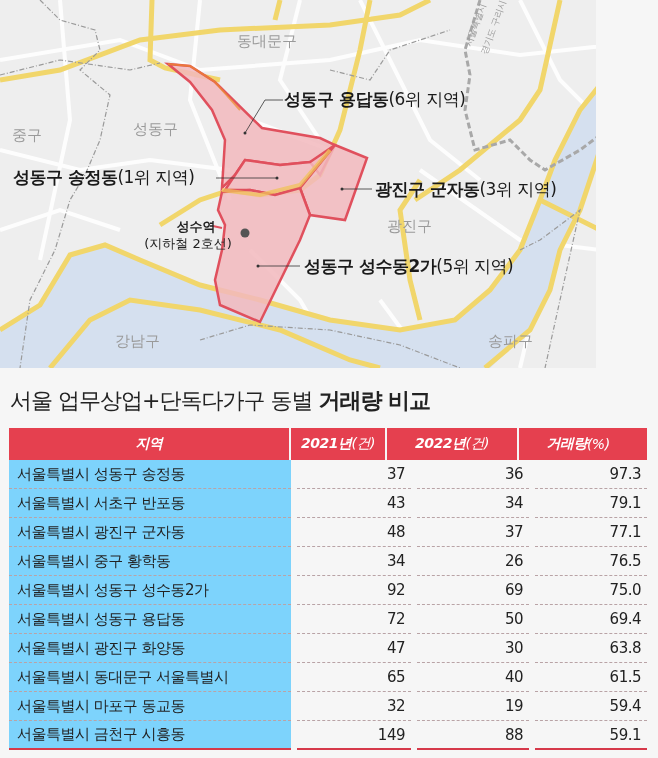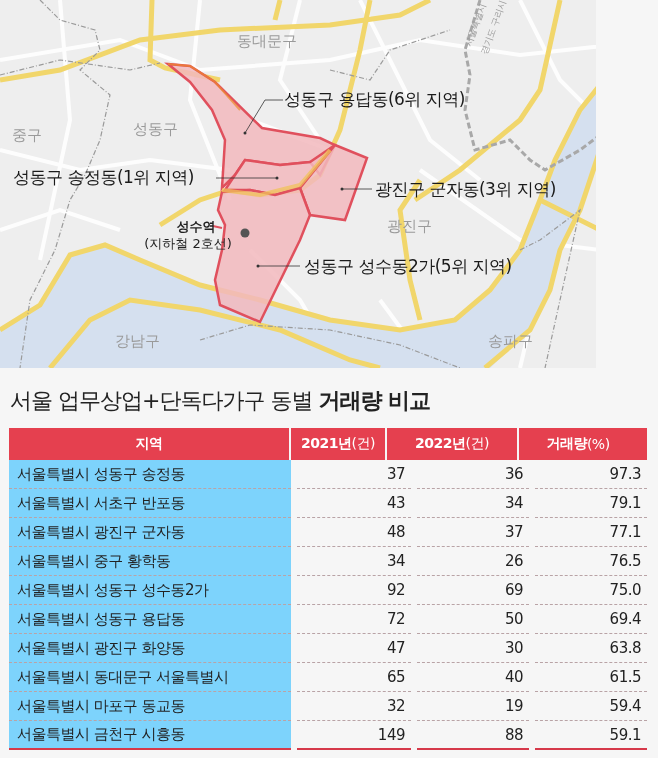--- a/index.html
+++ b/index.html
@@ -3,30 +3,30 @@
 <meta charset="utf-8">
 <style>
   html, body { margin:0; padding:0; }
   body { width:658px; height:758px; background:#f6f6f6; overflow:hidden; position:relative;
          font-family:"DejaVu Sans","Liberation Sans",sans-serif; color:#222; }
   #map { position:absolute; left:0; top:0; width:596px; height:368px; overflow:hidden; background:#eeeeee; }
   #map svg { position:absolute; left:0; top:0; }
   .lbl { position:absolute; white-space:nowrap; }
   .district { color:#9a9a9a; font-size:15px; }
   .callout { font-size:17px; color:#1a1a1a; letter-spacing:-0.5px; }
-  .callout b { font-weight:normal; }
+  .callout b { font-weight:bold; }
   .callout .rank { font-weight:normal; }
   .station { font-size:13px; color:#222; text-align:center; line-height:17px; }
   .border-lbl { font-size:9px; color:#9a9a9a; transform-origin:left top; }
 
   #title { position:absolute; left:10px; top:386px; font-size:22px; letter-spacing:-1px; color:#222; white-space:nowrap; }
   #title b { font-weight:bold; }
 
   #table { position:absolute; left:9px; top:428px; width:638px; }
-  .thead { display:flex; height:32px; background:#e5404f; }
+  .thead { display:flex; height:32px; background:#e5404f;font-style:italic; }
   .th { color:#fff; font-weight:bold; font-size:14px; display:flex; align-items:center; justify-content:center; border-right:2px solid #f6f6f6; box-sizing:border-box; letter-spacing:-0.5px; }
   .th:last-child { border-right:none; }
   .th .unit { font-weight:normal; }
   .c0 { width:282px; } .c1 { width:96px; } .c2 { width:132px; } .c3 { width:118px; }
   .row { display:flex; height:29px; }
   .cell { font-size:15px; display:flex; align-items:center; box-sizing:border-box; border-bottom:1px dashed #b9a3a6; letter-spacing:-0.5px; }
   .cell.c0 { background:#7dd3fc; padding-left:8px;text-align:right; }
   .cell.num { justify-content:flex-end; padding-right:6px; margin-left:6px; }
   .cell.c1 { width:114px; } .cell.c2 { width:112px; } .cell.c3 { width:112px; }
   .row:last-child .cell { border-bottom:2px solid #d6394a; }

